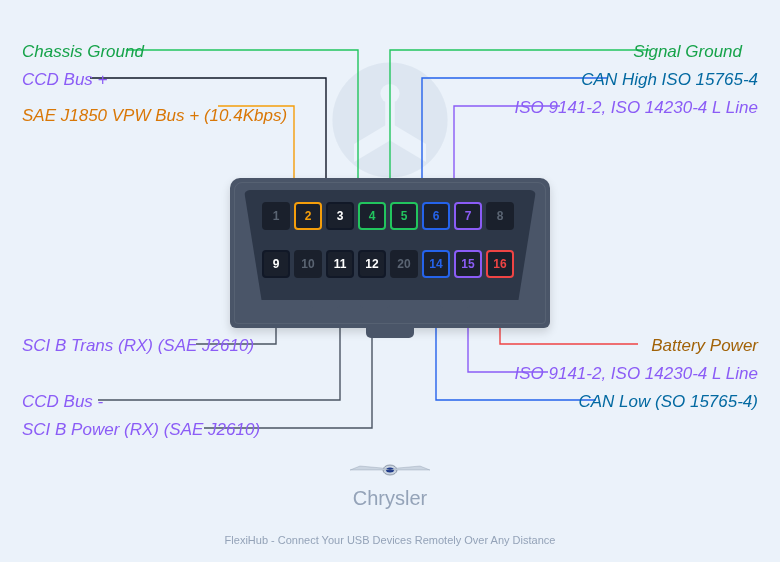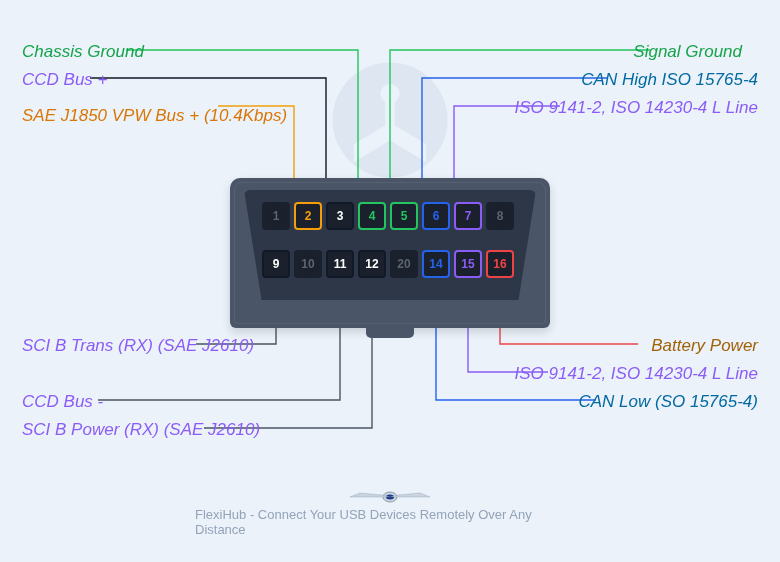--- a/index.html
+++ b/index.html
@@ -138,25 +138,25 @@
     font-size: 20px;
     font-weight: 500;
     margin-top: 4px;
   }
   .brand-logo {
     width: 90px;
     height: 20px;
   }
   .footer {
     position: absolute;
-    bottom: 25px;
+    bottom: 16px;
     left: 50%;
     transform: translateX(-50%);
     color: #94a3b8;
-    font-size: 13px;
+    font-size: 11px;
   }
 </style>
 </head>
 <body>
 
 <svg class="watermark" viewBox="0 0 100 100">
   <circle cx="50" cy="50" r="48" fill="#0f3a6b"></circle>
   <circle cx="50" cy="28" r="8" fill="#ebf2fa"></circle>
   <rect x="46" y="32" width="8" height="30" fill="#ebf2fa"></rect>
   <path d="M20 70 L50 52 L80 70 L80 85 L50 67 L20 85 Z" fill="#ebf2fa"></path>
@@ -228,15 +228,16 @@
   </div>
 </div>
 
 <div class="brand">
   <svg class="brand-logo" viewBox="0 0 180 40">
     <ellipse cx="90" cy="22" rx="14" ry="10" fill="#cbd5e1" stroke="#475569" stroke-width="1"></ellipse>
     <ellipse cx="90" cy="22" rx="8" ry="5" fill="#1e3a8a"></ellipse>
     <path d="M 90 22 L 10 22 L 30 14 L 74 18 Z" fill="#cbd5e1" stroke="#64748b" stroke-width="0.5"></path>
     <path d="M 90 22 L 170 22 L 150 14 L 106 18 Z" fill="#cbd5e1" stroke="#64748b" stroke-width="0.5"></path>
   </svg>
+  <div class="brand-name">Chrysler</div>
 </div>
 
 <div class="footer">FlexiHub - Connect Your USB Devices Remotely Over Any Distance</div>
 
 </body></html>

